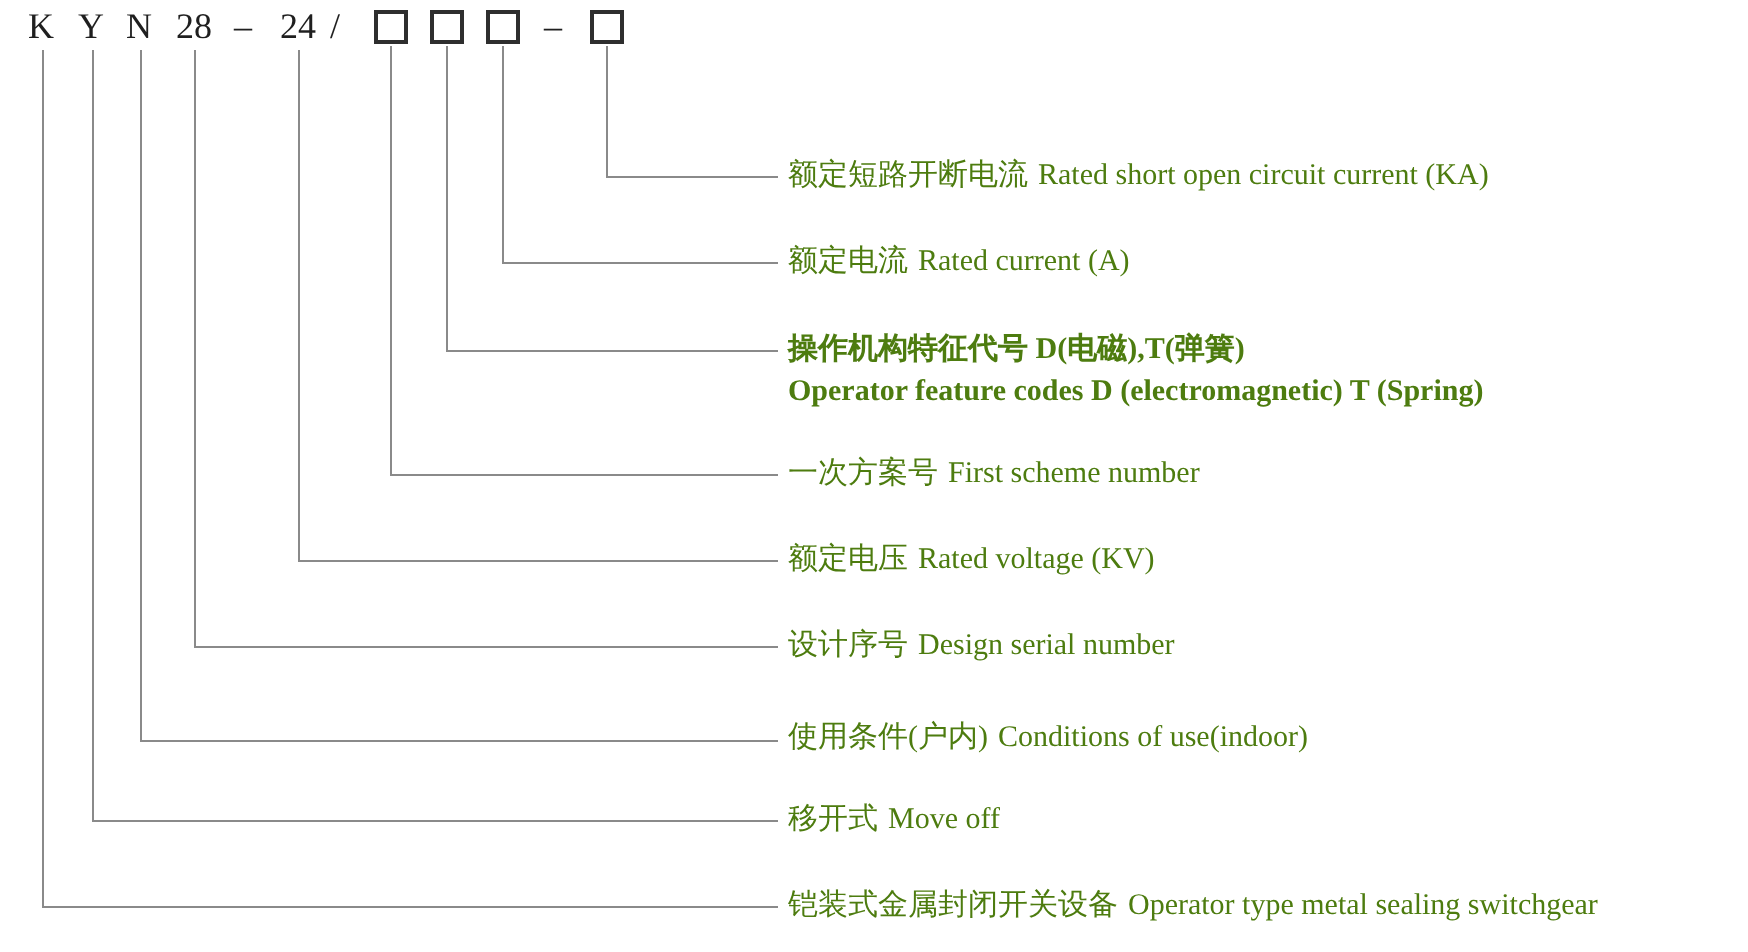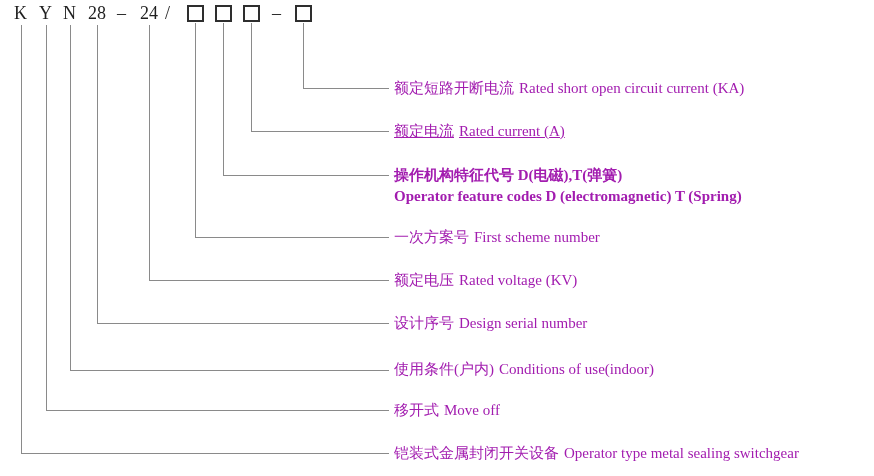--- a/index.html
+++ b/index.html
@@ -59,30 +59,30 @@
   .conn6 { left:  97px; top: 25px; width: 291px; height: 298px; }
   .conn7 { left:  70px; top: 25px; width: 318px; height: 345px; }
   .conn8 { left:  46px; top: 25px; width: 342px; height: 385px; }
   .conn9 { left:  21px; top: 25px; width: 367px; height: 428px; }
   
   .lbl {
     position: absolute;
     left: 394px;
     font-size: 15px;
     line-height: 21px;
-    color: #a21caf;
+    color: #4d7c0f;
     white-space: nowrap;
   }
   .lbl .en { margin-left: 5px; }
   .lbl.stacked .en {
     display: block;
     margin-left: 0;
   }
   .lbl1 { top:  78px; }
-  .lbl2 { top: 121px; text-decoration: underline; }
+  .lbl2 { top: 121px; }
   .lbl3 { top: 165px; font-weight: bold; }
   .lbl4 { top: 227px; }
   .lbl5 { top: 270px; }
   .lbl6 { top: 313px; }
   .lbl7 { top: 359px; }
   .lbl8 { top: 400px; text-align: right; }
   .lbl9 { top: 443px; }
 </style>
 </head>
 <body>

